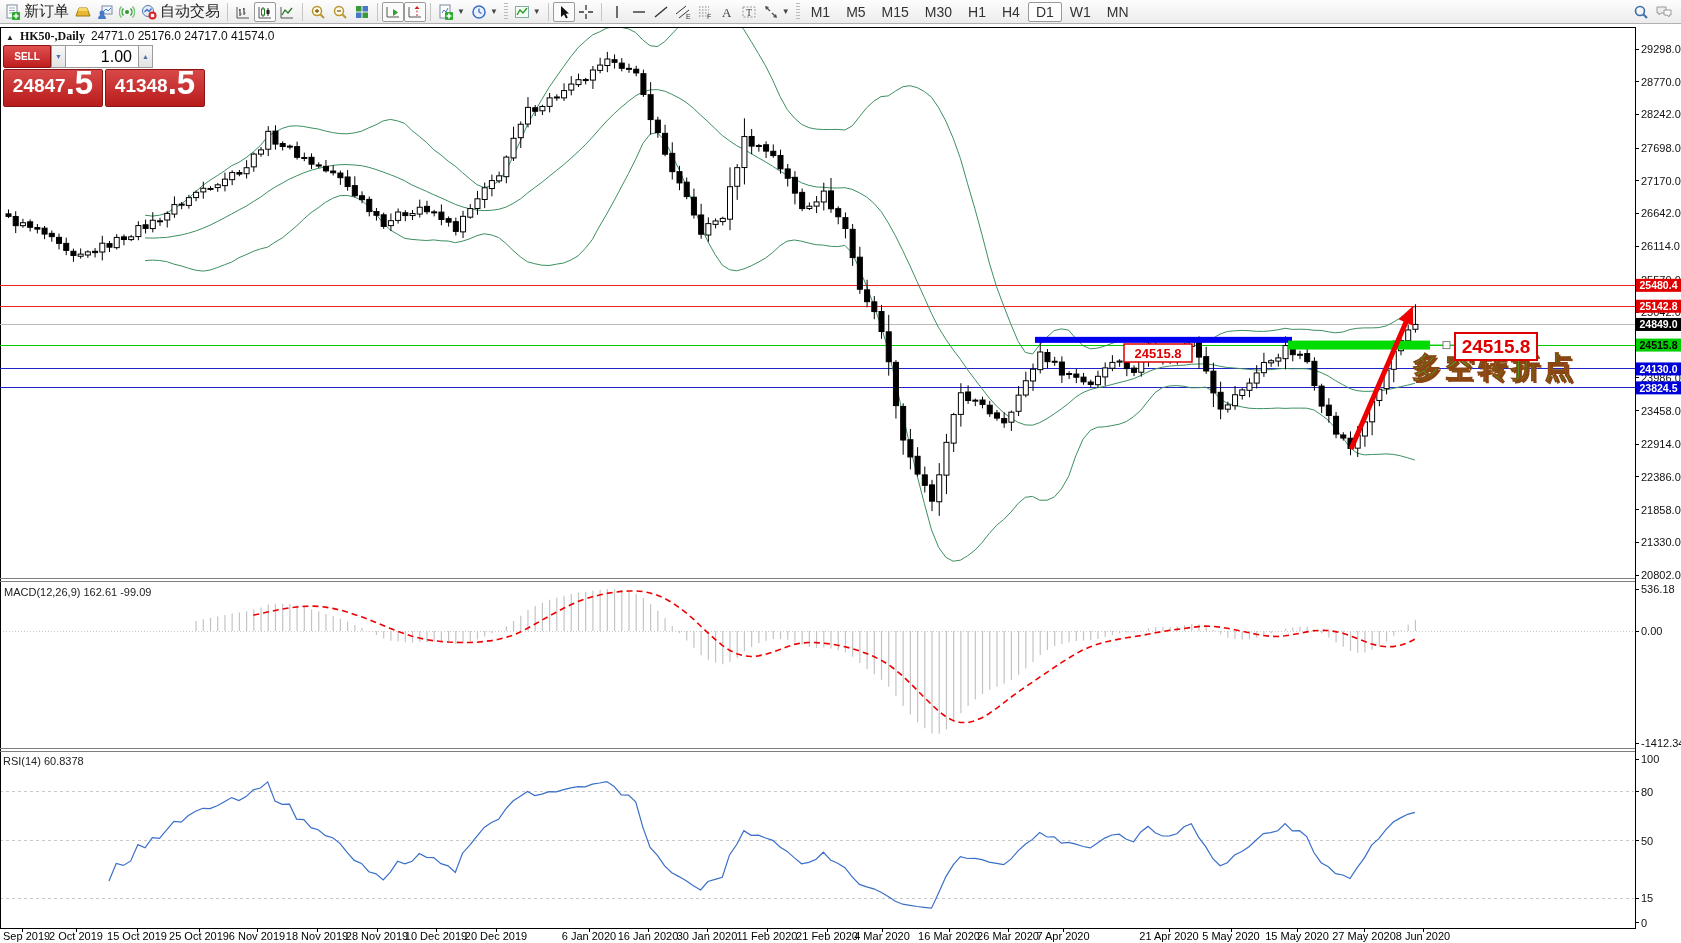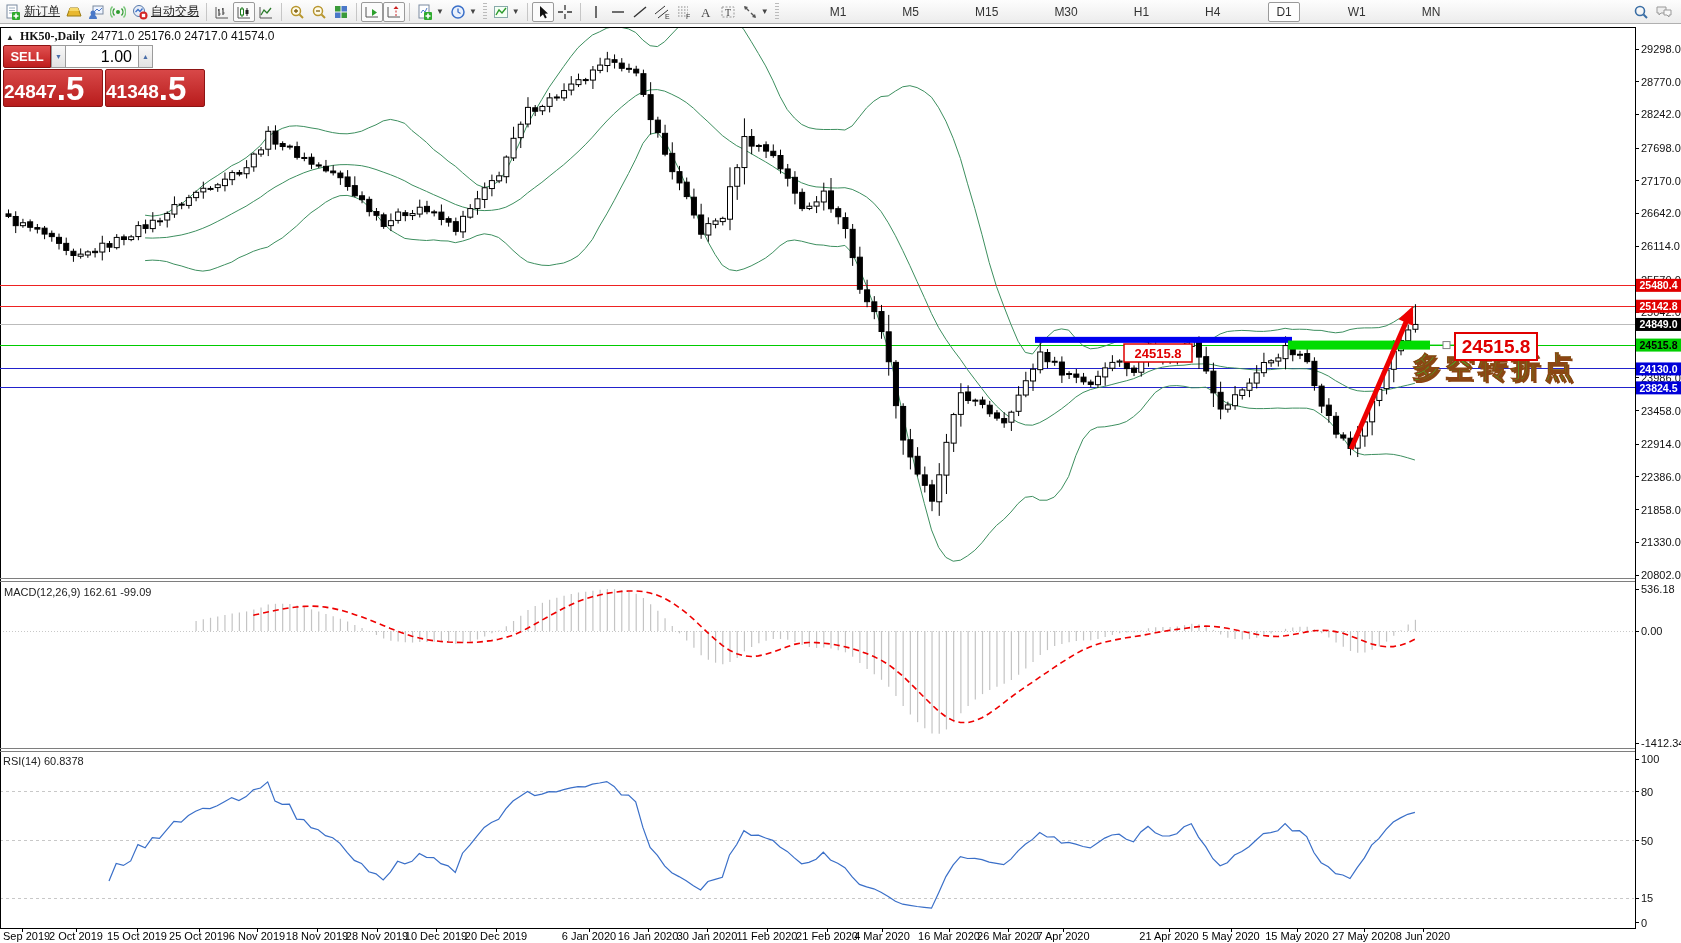--- a/index.html
+++ b/index.html
@@ -5,48 +5,48 @@
   * { margin:0; padding:0; box-sizing:border-box; }
   html,body { width:1681px; height:943px; overflow:hidden; background:#fff;
               font-family:"Liberation Sans", sans-serif; }
   
   .toolbar { position:absolute; left:0; top:0; width:1681px; height:24px;
              background:linear-gradient(#fdfdfd,#ececec); border-bottom:1px solid #b0b0b0;
              display:flex; align-items:center; padding:0 2px; z-index:30; }
   .tb-btn { height:20px; min-width:20px; display:flex; align-items:center; justify-content:center;
             border:1px solid transparent; border-radius:2px; padding:0 2px; cursor:default; gap:3px; }
   .tb-btn.pressed { background:#fbfbfb; border-color:#9a9a9a; }
-  .tb-btn .lbl { font-size:12px; color:#222; white-space:nowrap;text-decoration:underline; }
+  .tb-btn .lbl { font-size:15px; color:#222; white-space:nowrap; }
   .tb-sep { width:1px; height:18px; background:#c6c6c6; margin:0 4px; }
   .tb-grip { width:4px; height:18px; margin:0 3px;
              background:repeating-linear-gradient(#bbb 0 1px, transparent 1px 3px); }
-  .tf-btn { height:20px; padding:0 7px; font-size:12px; color:#333; display:flex; align-items:center;
-            border:1px solid transparent; border-radius:2px;margin-left:40px; }
+  .tf-btn { height:20px; padding:0 7px; font-size:14px; color:#333; display:flex; align-items:center;
+            border:1px solid transparent; border-radius:2px; }
   .tf-btn.pressed { background:#fefefe; border-color:#9a9a9a; }
   .tb-right { margin-left:auto; display:flex; align-items:center; gap:6px; padding-right:6px; }
   .caret { font-size:8px; color:#444; }
   
   #chart-svg { position:absolute; left:0; top:0; z-index:1; }
   .chart-title { position:absolute; left:6px; top:29px; z-index:10; font-size:12px; color:#111;
                  display:flex; gap:6px; align-items:baseline; }
   .chart-title .tri { font-size:8px; color:#222; }
   
   .order-panel { position:absolute; left:3px; top:45px; width:202px; z-index:20; font-family:"Liberation Sans",sans-serif; }
   .op-row1 { display:flex; height:23px; }
   .op-btn { background:linear-gradient(#e05050,#bf1d1d); border:1px solid #8d1414; color:#fff;
-            font-size:13px; font-weight:bold; display:flex; align-items:center; justify-content:center; }
+            font-size:10px; font-weight:bold; display:flex; align-items:center; justify-content:center; }
   .op-sell { width:48px; border-radius:2px 0 0 2px; }
   .op-buy  { width:52px; border-radius:0 2px 2px 0;margin-top:28px; }
   .op-spin { width:15px; background:linear-gradient(#f8f8f8,#e2e2e2); border:1px solid #9b9b9b;
              display:flex; align-items:center; justify-content:center; font-size:7px; color:#4a6ea9; }
   .op-vol  { width:72px; border:1px solid #9b9b9b; border-left:none; border-right:none;
              font-size:16px; color:#000; text-align:right; padding-right:6px; background:#fff; }
   .op-row2 { display:flex; height:38px; margin-top:1px; gap:2px; }
   .op-price { flex:1; background:linear-gradient(#d84848,#b81c1c); border:1px solid #8d1414; border-radius:2px;
-              color:#fff; display:flex; align-items:flex-end; padding-bottom:1px; }
+              color:#fff; display:flex; align-items:flex-end; justify-content:center; padding-bottom:7px; }
   .op-price .big { font-size:19px; font-weight:bold; line-height:26px; }
   .op-price .pip { font-size:33px; font-weight:bold; line-height:33px; }
 </style>
 </head>
 <body>
 
 <div class="toolbar">
   <div class="tb-btn">
     <svg width="16" height="16">
         <rect x="2" y="1" width="10" height="13" fill="#fff" stroke="#7a8aa0"></rect>

